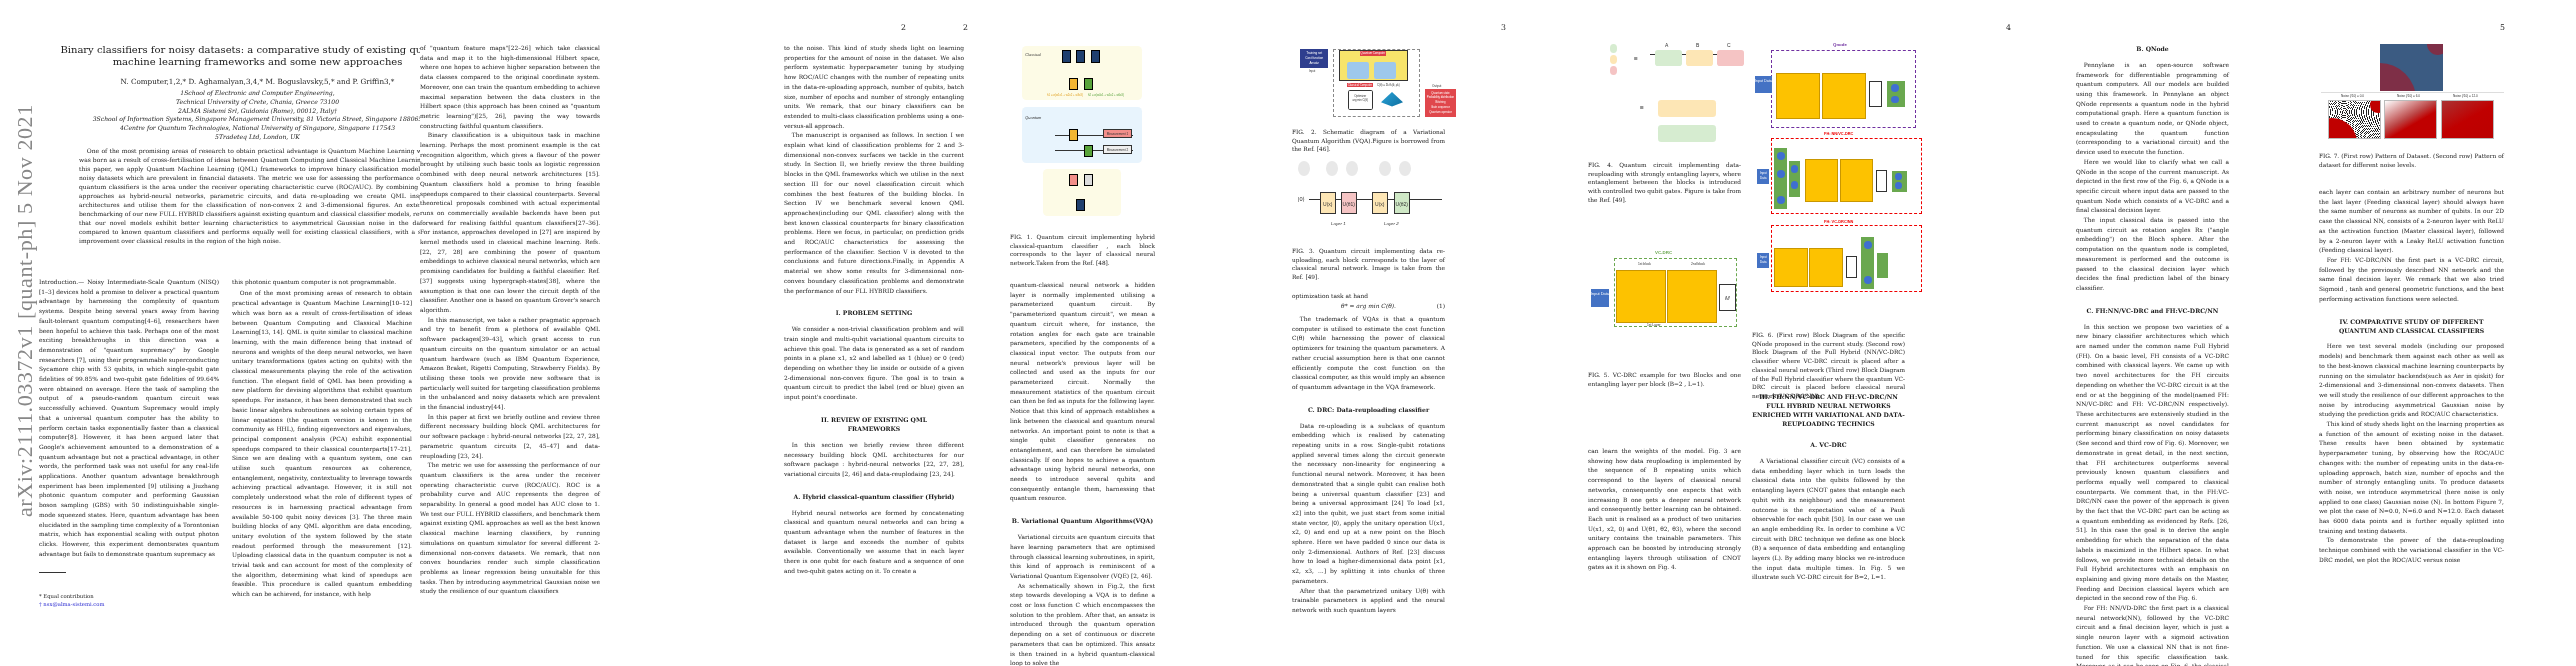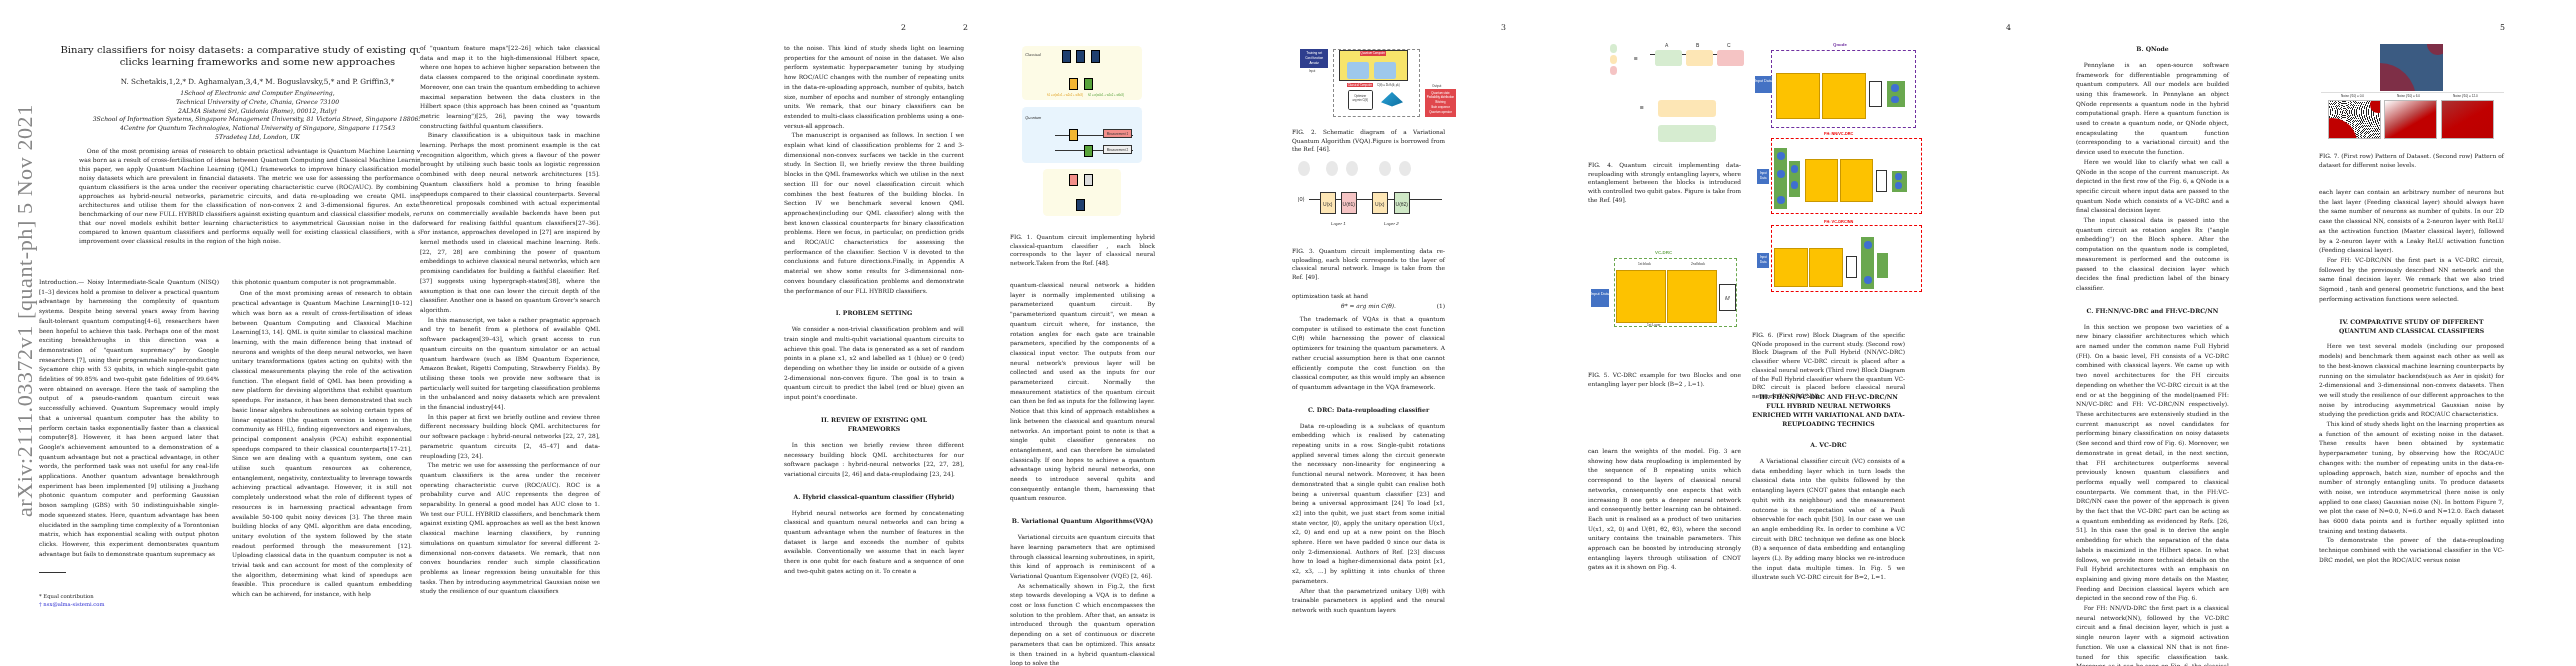--- a/index.html
+++ b/index.html
@@ -25,22 +25,22 @@
   .blu{background:#4472c4;color:#fff;font-family:"Liberation Sans",sans-serif;}
   .node{position:absolute;border-radius:50%;background:#3f6fd1;}
   .small{font-family:"Liberation Sans",sans-serif;font-size:3.3px;color:#333;}
 </style>
 </head>
 <body>
 
 <div class="page" style="left:0;">
   <div class="arxiv">arXiv:2111.03372v1  [quant-ph]  5 Nov 2021</div>
   <div class="title" style="top:44px;">Binary classifiers for noisy datasets: a comparative study of existing quantum</div>
-  <div class="title" style="top:56px;">clicks learning frameworks and some new approaches</div>
-  <div class="authors" style="top:77px;">N. Schetakis,1,2,* D. Aghamalyan,3,4,* M. Boguslavsky,5,* and P. Griffin3,*</div>
+  <div class="title" style="top:56px;">machine learning frameworks and some new approaches</div>
+  <div class="authors" style="top:77px;">N. Computer,1,2,* D. Aghamalyan,3,4,* M. Boguslavsky,5,* and P. Griffin3,*</div>
   <div class="aff" style="top:89px;">
     <div>1School of Electronic and Computer Engineering,</div>
     <div>Technical University of Crete, Chania, Greece 73100</div>
     <div>2ALMA Sistemi Srl, Guidonia (Rome), 00012, Italy†</div>
     <div>3School of Information Systems, Singapore Management University, 81 Victoria Street, Singapore 188065</div>
     <div>4Centre for Quantum Technologies, National University of Singapore, Singapore 117543</div>
     <div>5Tradeteq Ltd, London, UK</div>
   </div>
   <div class="abstract" style="top:146px;">
       <p style="margin:0;text-indent:7.8px;">One of the most promising areas of research to obtain practical advantage is Quantum Machine Learning which was born as a result of cross-fertilisation of ideas between Quantum Computing and Classical Machine Learning. In this paper, we apply Quantum Machine Learning (QML) frameworks to improve binary classification models for noisy datasets which are prevalent in financial datasets. The metric we use for assessing the performance of our quantum classifiers is the area under the receiver operating characteristic curve (ROC/AUC). By combining such approaches as hybrid-neural networks, parametric circuits, and data re-uploading we create QML inspired architectures and utilise them for the classification of non-convex 2 and 3-dimensional figures. An extensive benchmarking of our new FULL HYBRID classifiers against existing quantum and classical classifier models, reveals that our novel models exhibit better learning characteristics to asymmetrical Gaussian noise in the dataset compared to known quantum classifiers and performs equally well for existing classical classifiers, with a slight improvement over classical results in the region of the high noise.</p>

